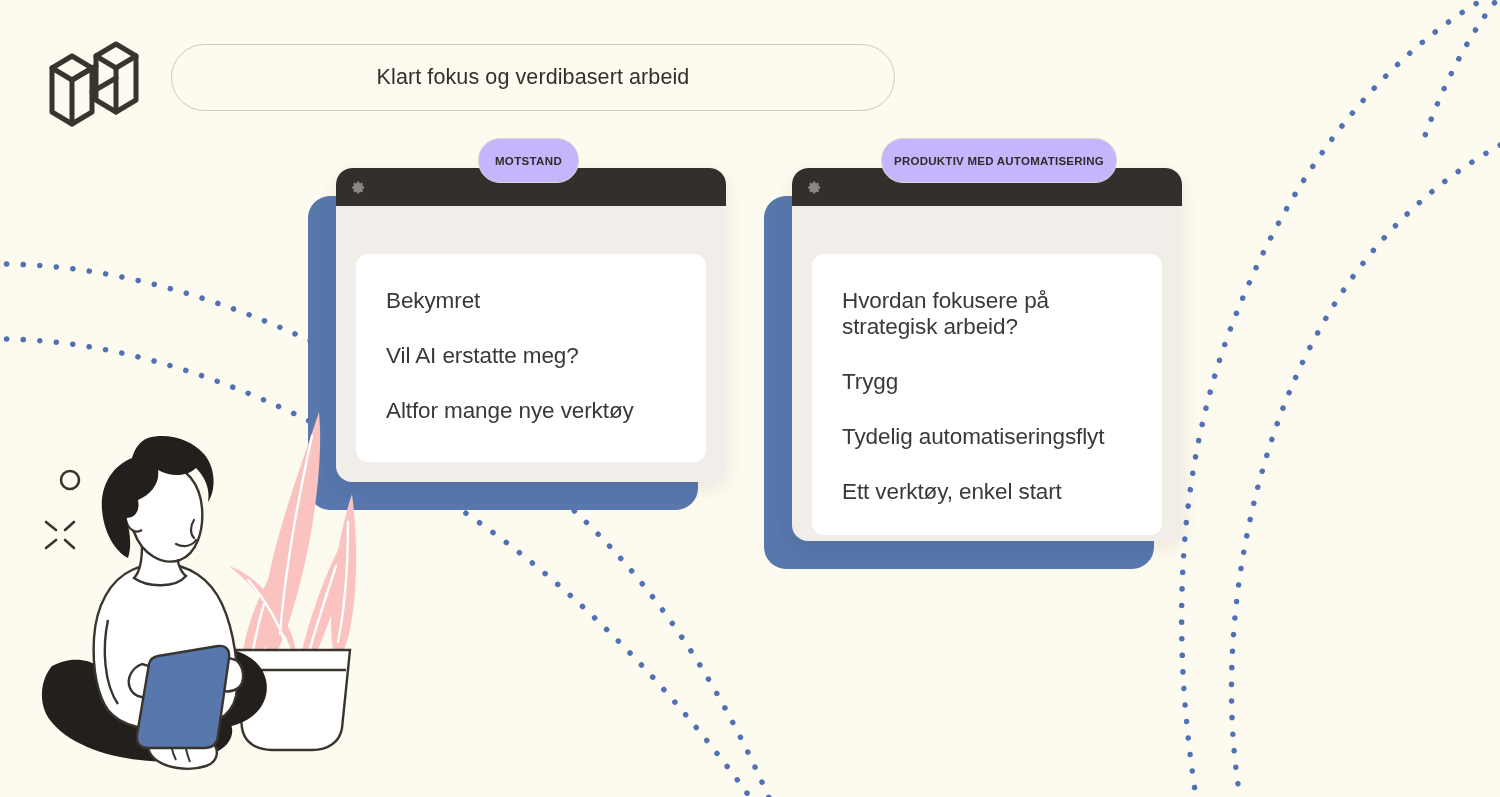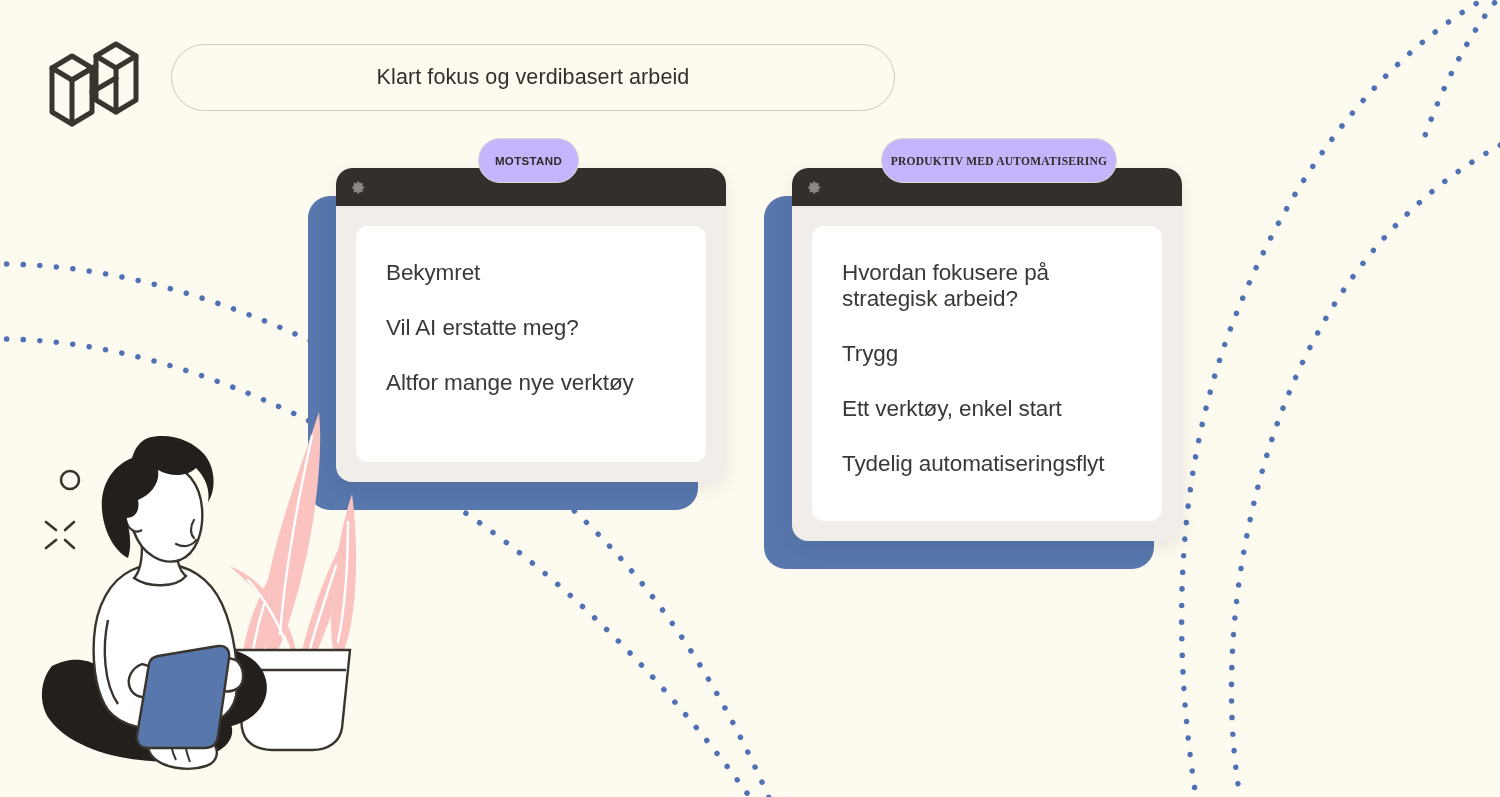--- a/index.html
+++ b/index.html
@@ -97,20 +97,21 @@
   .gear-icon {
     width: 15px;
     height: 15px;
     display: block;
   }
   .window-body {
     flex: 1 1 auto;
     padding: 20px;
     box-sizing: border-box;
     display: flex;
+    margin-top: 28px;
   }
   .inner-panel {
     flex: 1 1 auto;
     background: #ffffff;
     border-radius: 12px;
     padding: 34px 30px 30px 30px;
     box-sizing: border-box;
     display: flex;
     flex-direction: column;
     justify-content: flex-start;
@@ -133,21 +134,21 @@
     border-radius: 22px;
     height: 45px;
     display: flex;
     align-items: center;
     justify-content: center;
     box-sizing: border-box;
     font-weight: bold;
     color: #2e2b28;
   }
   #tab-left  { left: 478px; top: 138px; width: 101px; font-size: 11.5px; letter-spacing: .35px; }
-  #tab-right { left: 881px; top: 138px; width: 236px; font-size: 11.5px; letter-spacing: .25px; font-family: Liberation Serif, serif; }
+  #tab-right { left: 881px; top: 138px; width: 236px; font-size: 11.5px; letter-spacing: .25px; }
 
   
   .illustration {
     position: absolute;
     left: 36px;
     top: 398px;
     width: 372px;
     height: 392px;
     z-index: 4;
   }
@@ -223,22 +224,22 @@
       <div class="titlebar">
         <svg class="gear-icon" viewBox="0 0 24 24" xmlns="http://www.w3.org/2000/svg">
           <path fill="#8c8782" d="M12 8.2a3.8 3.8 0 1 0 0 7.6 3.8 3.8 0 0 0 0-7.6zm0 5.8a2 2 0 1 1 0-4 2 2 0 0 1 0 4z"></path>
           <path fill="#8c8782" d="M21 13.6v-3.2l-2.3-.4a7 7 0 0 0-.7-1.7l1.3-1.9-2.2-2.3-1.9 1.3a7 7 0 0 0-1.7-.7L13.1 2.4H9.9l-.4 2.3a7 7 0 0 0-1.7.7L5.9 4.1 3.6 6.4l1.3 1.9a7 7 0 0 0-.7 1.7l-2.3.4v3.2l2.3.4c.2.6.4 1.2.7 1.7l-1.3 1.9 2.3 2.3 1.9-1.3c.5.3 1.1.5 1.7.7l.4 2.3h3.2l.4-2.3c.6-.2 1.2-.4 1.7-.7l1.9 1.3 2.2-2.3-1.3-1.9c.3-.5.5-1.1.7-1.7l2.3-.4z"></path>
         </svg>
       </div>
       <div class="window-body">
         <div class="inner-panel">
           <p class="bullet-line">Hvordan fokusere på strategisk arbeid?</p>
           <p class="bullet-line">Trygg</p>
+          <p class="bullet-line">Tydelig automatiseringsflyt</p>
           <p class="bullet-line">Ett verktøy, enkel start</p>
-          <p class="bullet-line">Tydelig automatiseringsflyt</p>
         </div>
       </div>
     </div>
 
     <div class="tab-pill" id="tab-right">
       <span>PRODUKTIV MED AUTOMATISERING</span>
     </div>
   </div>
 
   <svg class="illustration" viewBox="0 0 372 392" xmlns="http://www.w3.org/2000/svg">

